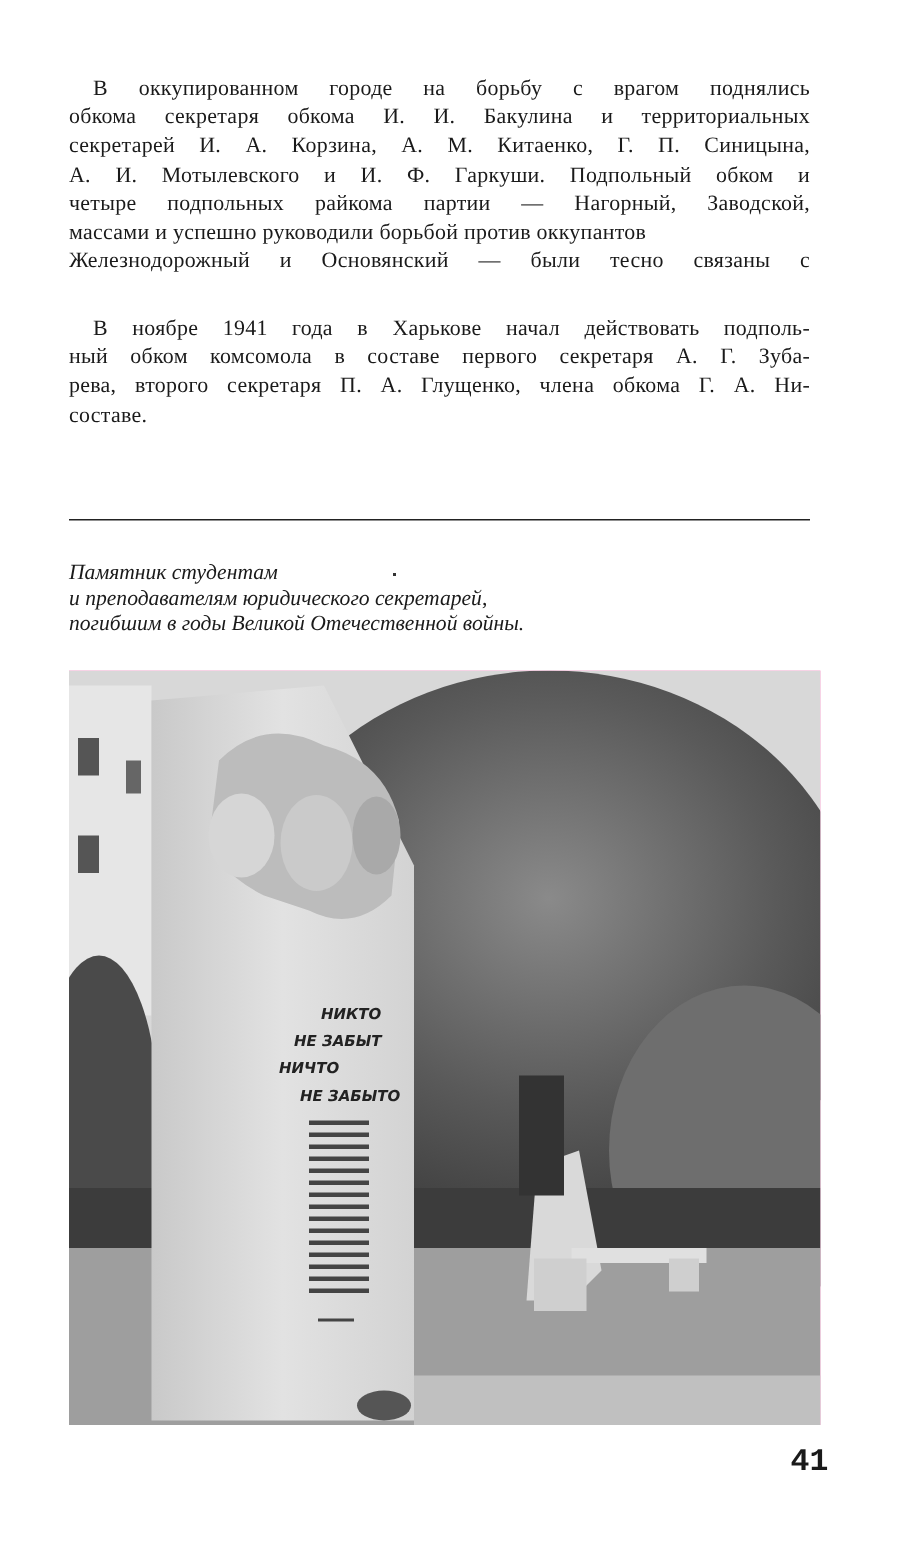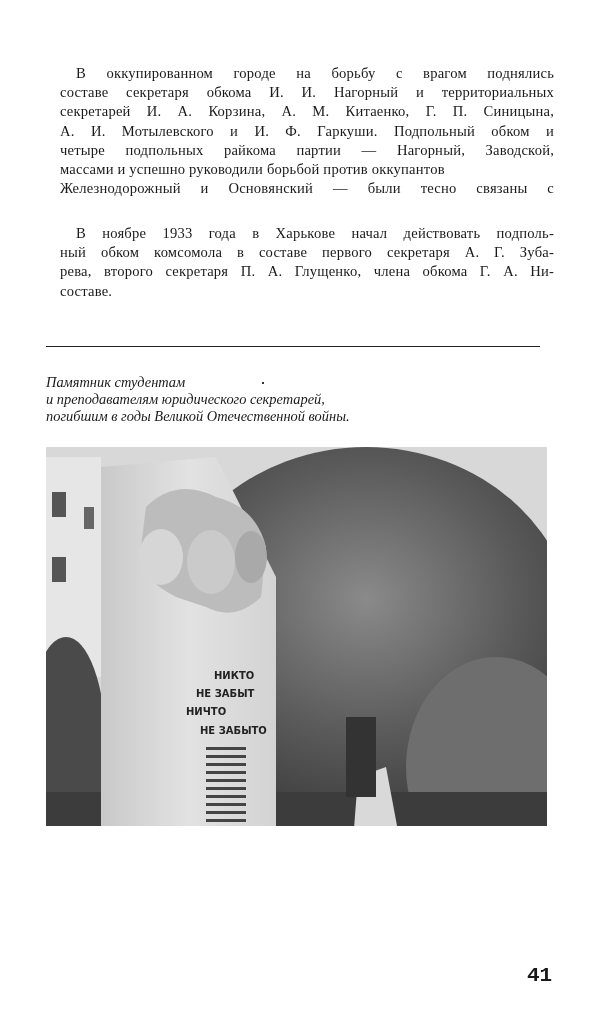--- a/index.html
+++ b/index.html
@@ -1,50 +1,50 @@
 <!DOCTYPE html>
 <html><head>
 <meta charset="utf-8">
 <style>
   html, body { margin:0; padding:0; background:#ffffff; }
   body { width:600px; height:1033px; position:relative; overflow:hidden;
          font-family:"Liberation Serif","DejaVu Serif",serif; color:#1a1a1a; }
   .para { position:absolute; left:46px; width:494px; font-size:14.6px; line-height:19.2px;
-          text-align:justify; margin:14px; letter-spacing:0.2px; }
+          text-align:justify; margin:0; letter-spacing:0.2px; }
   .para .line { display:block; text-align:justify; text-align-last:justify; white-space:nowrap; }
   .para .line.last { text-align-last:left; }
   #p1 { top:50px; }
   #p2 { top:210px; }
   .indent { padding-left:16px; }
   .rule { position:absolute; left:46px; top:346px; width:494px; height:0;
           border-top:1.6px solid #222; }
   .caption { position:absolute; left:46px; top:374px; font-style:italic;
              font-size:14.4px; line-height:16.8px; }
   .caption .line { display:block; white-space:nowrap; }
   .dot { position:absolute; left:262px; top:382px; width:2px; height:2px; background:#333; }
-  .photo { position:absolute; left:46px; top:447px; width:501px; height:379px;
-           background:#f9a8d4; overflow:hidden; }
+  .photo { position:absolute; left:46px; top:447px; width:501px; height:503px;
+           background:#f9a8d4; overflow:hidden;font-style:italic; }
   .pagenum { position:absolute; left:527px; top:964px; font-size:21px; font-weight:bold;
              font-family:Liberation Mono, monospace; }
 </style>
 </head>
 <body>
 
 <div class="para" id="p1">
   <span class="line indent">В оккупированном городе на борьбу с врагом поднялись</span>
-  <span class="line">составе секретаря обкома И. И. Нагорный и территориальных</span>
+  <span class="line">обкома секретаря обкома И. И. Бакулина и территориальных</span>
   <span class="line">секретарей И. А. Корзина, А. М. Китаенко, Г. П. Синицына,</span>
   <span class="line">А. И. Мотылевского и И. Ф. Гаркуши. Подпольный обком и</span>
   <span class="line">четыре подпольных райкома партии — Нагорный, Заводской,</span>
   <span class="line last">массами и успешно руководили борьбой против оккупантов</span>
   <span class="line">Железнодорожный и Основянский — были тесно связаны с</span>
 </div>
 
 <div class="para" id="p2">
-  <span class="line indent">В ноябре 1933 года в Харькове начал действовать подполь-</span>
+  <span class="line indent">В ноябре 1941 года в Харькове начал действовать подполь-</span>
   <span class="line">ный обком комсомола в составе первого секретаря А. Г. Зуба-</span>
   <span class="line">рева, второго секретаря П. А. Глущенко, члена обкома Г. А. Ни-</span>
   <span class="line last">составе.</span>
 </div>
 
 <div class="rule"></div>
 
 <div class="caption">
   <span class="line">Памятник студентам</span>
   <span class="line">и преподавателям юридического секретарей,</span>

